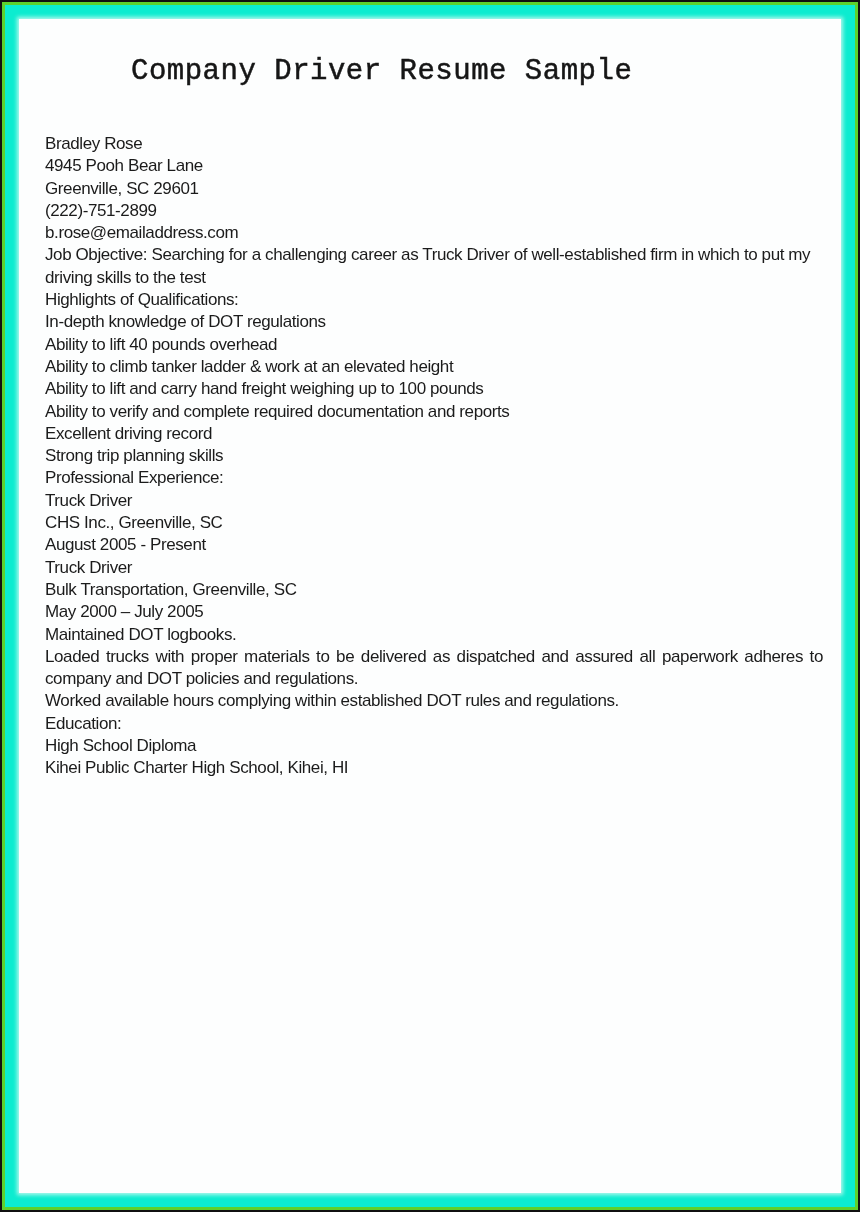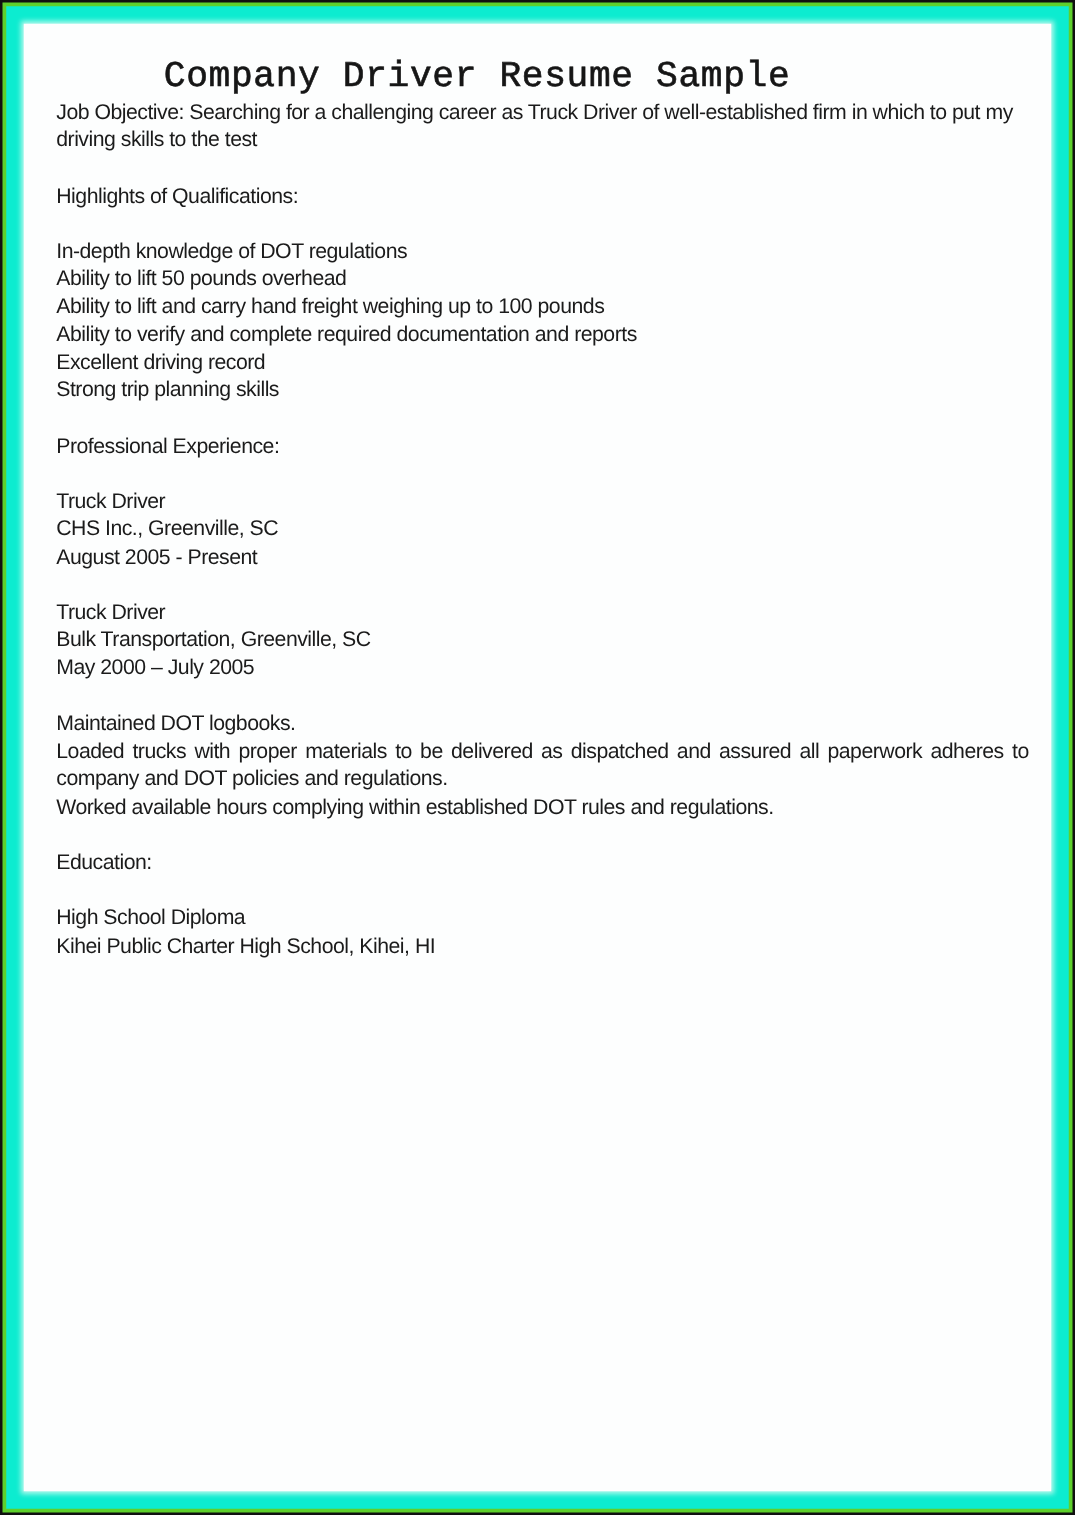--- a/index.html
+++ b/index.html
@@ -26,67 +26,75 @@
     position: absolute;
     inset: 5px;
     background: var(--border-teal, #0cecd0);
   }
   .page {
     position: absolute;
     inset: 19px;
     background: var(--page-bg, #fdfefe);
     box-shadow: 0 0 4px 2px rgba(200, 250, 240, 0.9);
     box-sizing: border-box;
-    padding: 26px 18px 0 26px;
+    padding: 36px 18px 0 26px;
     color: var(--text, #1b1b1b);
     font-family: "Liberation Sans", "DejaVu Sans", sans-serif;
     font-size: 17px;
     letter-spacing: -0.4px;
     line-height: 22.3px;
   }
   .doc-title {
     font-family: "Liberation Mono", "DejaVu Sans Mono", monospace;
     font-size: 29px;
     font-weight: normal;
     -webkit-text-stroke: 0.5px #161616;
     color: #161616;
     letter-spacing: 0.5px;
     margin: 0 0 0 86px;
     line-height: 34px;
     white-space: nowrap;
   }
   .block { margin: 0; }
-  .mt-1 { margin-top: 22px; }   
+  .mt-1 { }   
   .mt-2 { margin-top: 44px; }   
   .line { margin: 0; padding: 0; }
   .bold { font-weight: normal; }
   p.para { margin: 0; }
   p.justified { text-align: justify; }
   .content { max-width: 784px; }
 </style>
 </head>
 <body>
 
 <div class="frame-outer">
   <div class="frame-green"></div>
   <div class="frame-teal"></div>
 
   <div class="page">
     <div class="content">
 
       <h1 class="doc-title">Company Driver Resume Sample</h1>
 
+      <div class="block mt-2">
+        <div class="line">Bradley Rose</div>
+        <div class="line">4945 Pooh Bear Lane</div>
+        <div class="line">Greenville, SC 29601</div>
+        <div class="line">(222)-751-2899</div>
+        <div class="line">b.rose@emailaddress.com</div>
+      </div>
 
       <p class="para mt-2"><span class="bold">Job Objective:</span><span> Searching for a challenging career as Truck Driver of well-established firm in which to put my driving skills to the test</span></p>
 
       <div class="block mt-1 bold">Highlights of Qualifications:</div>
 
       <div class="block mt-1">
         <div class="line">In-depth knowledge of DOT regulations</div>
-        <div class="line">Ability to lift 50 pounds overhead</div>
+        <div class="line">Ability to lift 40 pounds overhead</div>
+        <div class="line">Ability to climb tanker ladder &amp; work at an elevated height</div>
         <div class="line">Ability to lift and carry hand freight weighing up to 100 pounds</div>
         <div class="line">Ability to verify and complete required documentation and reports</div>
         <div class="line">Excellent driving record</div>
         <div class="line">Strong trip planning skills</div>
       </div>
 
       <div class="block mt-1 bold">Professional Experience:</div>
 
       <div class="block mt-1">
         <div class="line">Truck Driver</div>

